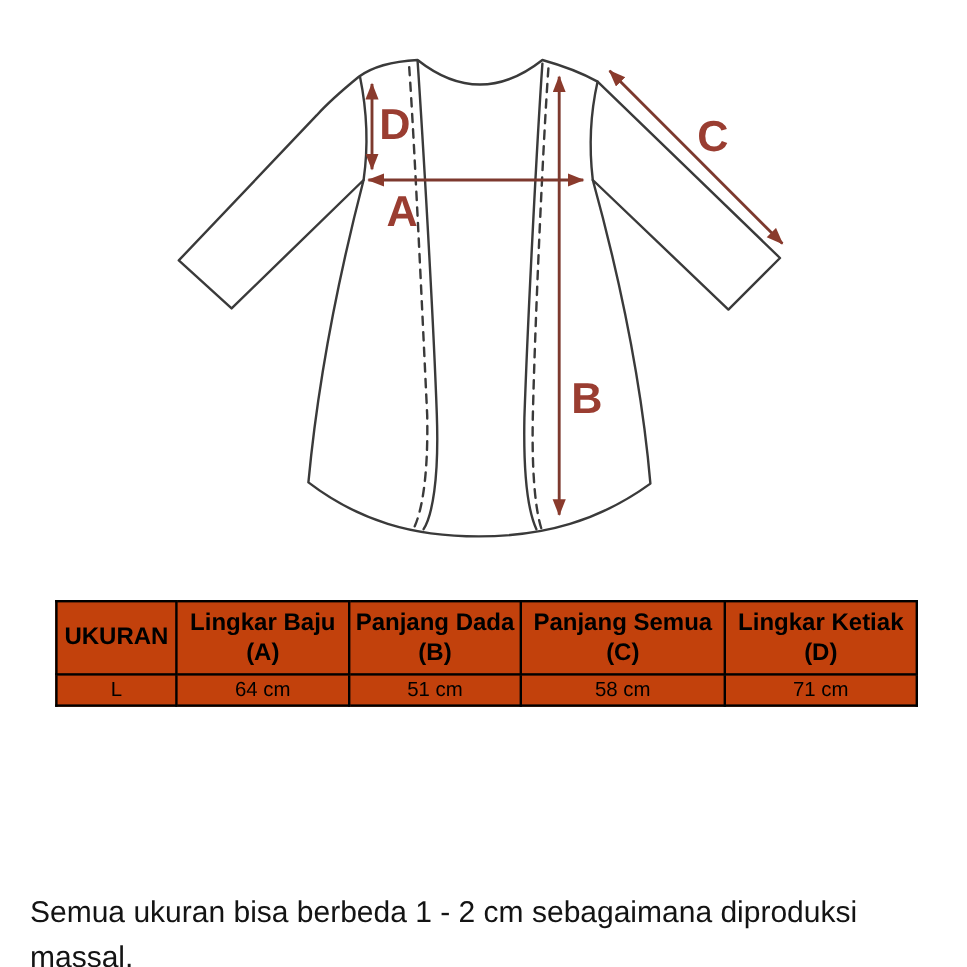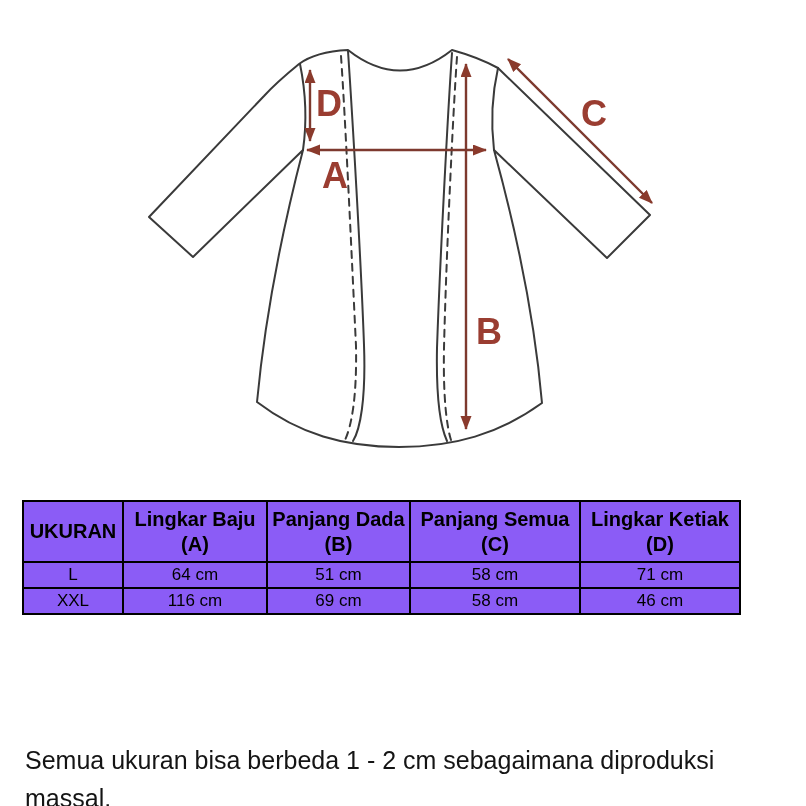--- a/index.html
+++ b/index.html
@@ -7,22 +7,22 @@
     position:relative; width:806px; height:806px; background:#ffffff;
     font-family:"Liberation Sans", sans-serif; overflow:hidden;
   }
   .diagram-svg { position:absolute; left:0; top:0; }
   .garment-line { fill:none; stroke:#3a3a3a; stroke-width:2; stroke-linejoin:round; stroke-linecap:round; }
   .garment-fill { fill:#ffffff; }
   .stitch-line { stroke-dasharray:7 6; }
   .measure-line { stroke-width:2.4; fill:none; }
   .measure-letter { font-family:"Liberation Sans", sans-serif; font-weight:bold; font-size:36px; text-anchor:middle; }
   .size-table {
-    position:absolute; left:22px; top:500px; width:717px;
-    border-collapse:collapse; table-layout:fixed; background:#8b5cf6;
+    position:absolute; left:46px; top:500px; width:717px;
+    border-collapse:collapse; table-layout:fixed; background:#c2410c;
   }
   .size-table th, .size-table td {
     border:2px solid #000000; text-align:center; vertical-align:middle;
     color:#000000; overflow:hidden; white-space:nowrap;
   }
   .size-table th { font-size:20px; font-weight:bold; height:59px; line-height:1.25; padding:0 1px; }
   .size-table td { font-size:17px; font-weight:normal; height:24px; padding:0 1px; }
   .note {
     position:absolute; left:25px; top:716px; width:748px;
     font-size:25px; line-height:38px; color:#141414;
@@ -111,25 +111,18 @@
       </tr>
     </thead>
     <tbody>
       <tr>
         <td>L</td>
         <td>64 cm</td>
         <td>51 cm</td>
         <td>58 cm</td>
         <td>71 cm</td>
       </tr>
-      <tr>
-        <td>XXL</td>
-        <td>116 cm</td>
-        <td>69 cm</td>
-        <td>58 cm</td>
-        <td>46 cm</td>
-      </tr>
     </tbody>
   </table>
 
   <p class="note">Semua ukuran bisa berbeda 1 - 2 cm sebagaimana diproduksi massal.</p>
 
 </div>
 
 </body></html>

